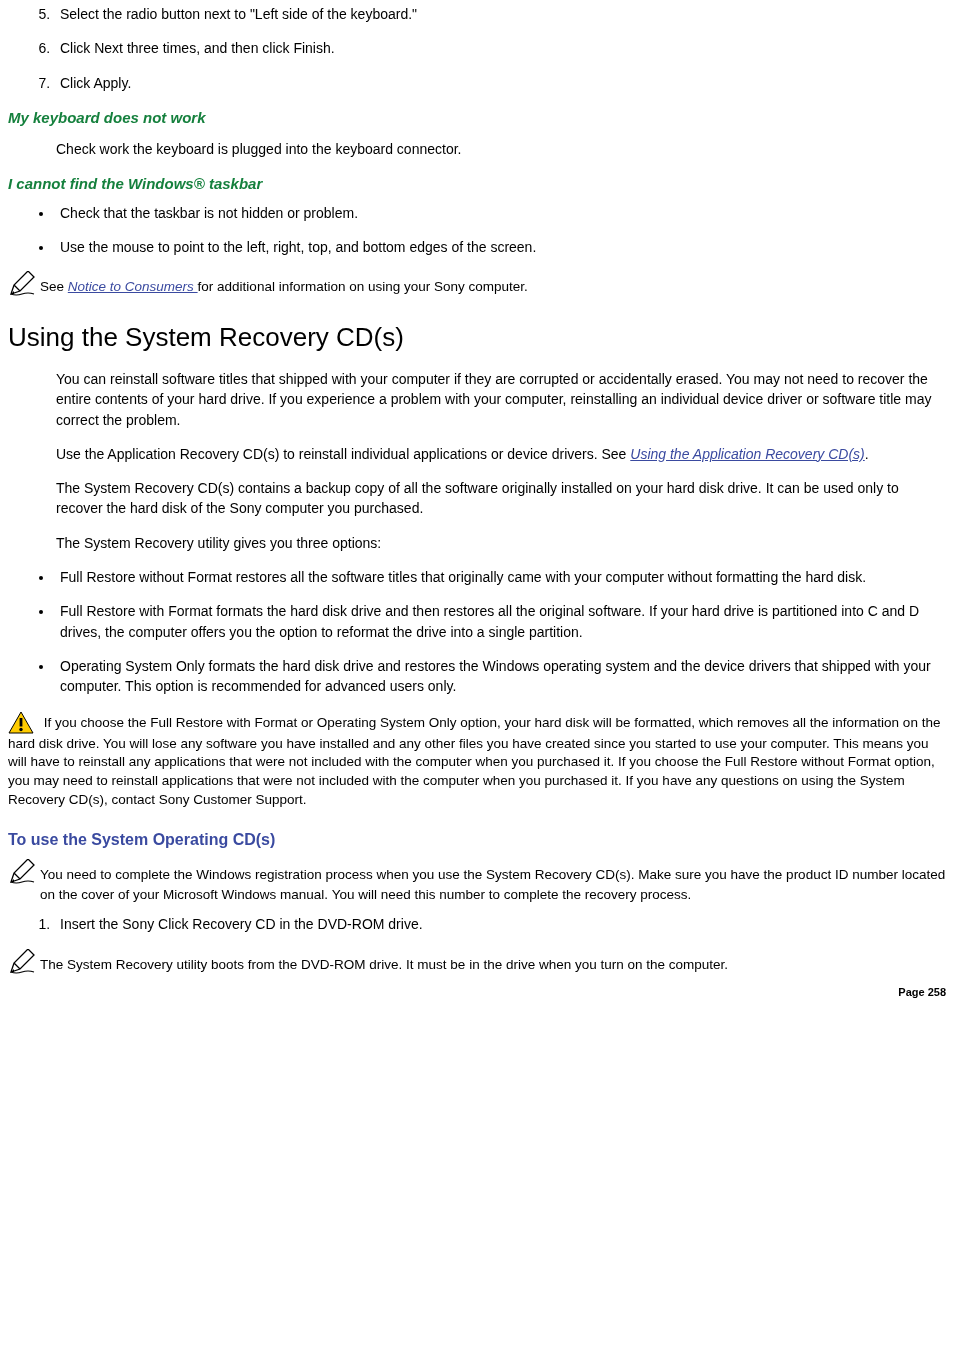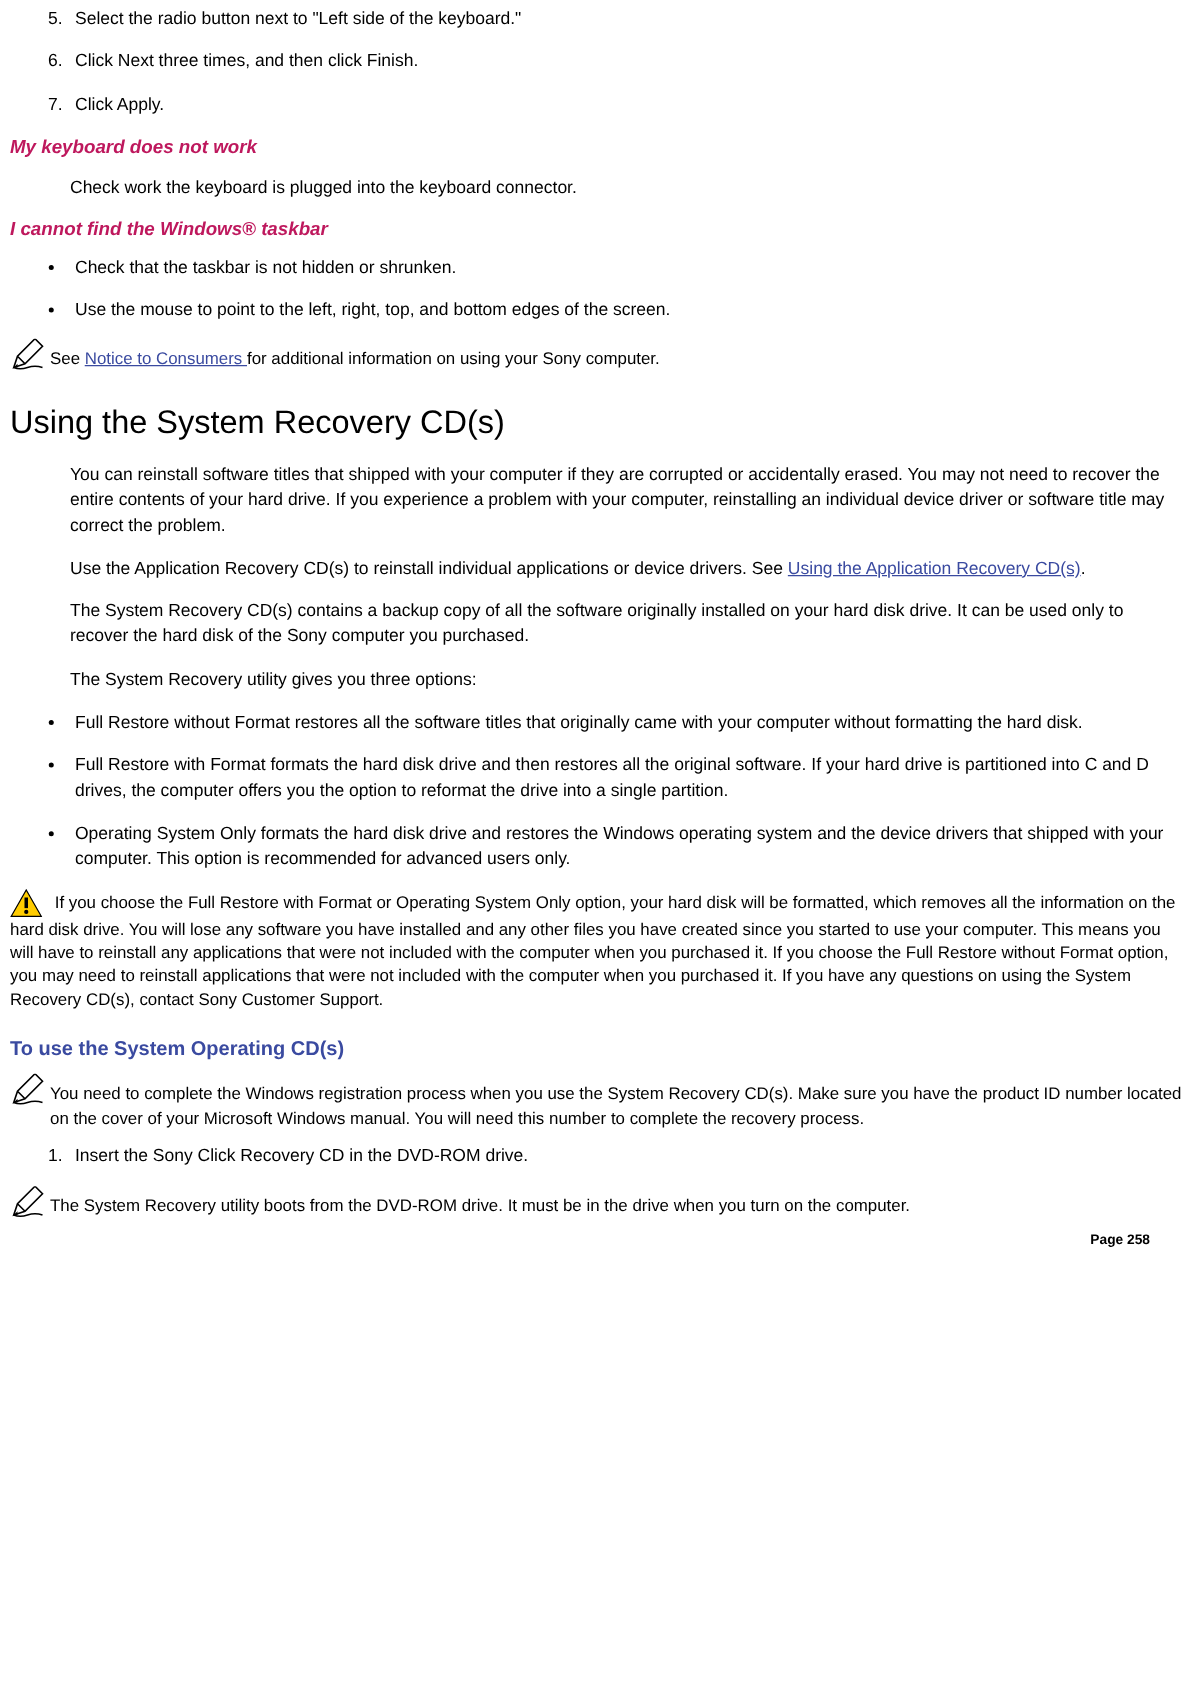--- a/index.html
+++ b/index.html
@@ -10,40 +10,40 @@
     padding: 0 8px;
     line-height: 1.45;
     width: 954px;
     box-sizing: border-box;
   }
   ol, ul { margin: 4px 0 10px 0; padding-left: 46px; }
   ol li, ul li { margin-bottom: 14px; padding-left: 6px; }
   ul.disc { list-style-type: disc; }
   ul.disc li { font-size: 14px; }
   .h3-blue-italic {
-    color: #be185d;
+    color: #15803d;
     font-style: italic;
     font-weight: bold;
     font-size: 15px;
     margin: 10px 0 8px 0;
   }
   .h2-section {
     color: #000000;
     font-weight: normal;
     font-size: 26px;
     margin: 22px 0 12px 0;
   }
   .h3-blue-bold {
     color: #3a4aa0;
     font-weight: bold;
     font-size: 16px;
     margin: 18px 0 8px 0;
   }
   .para { margin: 10px 0 14px 48px; }
-  a { color: #3a4aa0; text-decoration: underline; }
+  a { color: #3a4aa0; text-decoration: underline; font-style: italic; }
   .note-block {
     display: flex;
     align-items: flex-start;
     margin: 6px 0 10px 0;
     font-size: 13.5px;
   }
   .note-flush { margin-left: 0; }
   .note-icon {
     flex: 0 0 auto;
     width: 28px;
@@ -54,21 +54,21 @@
   .warn-text-wrap { font-size: 13.5px; margin: 8px 0 14px 0; line-height: 1.4; }
   .warn-icon-inline {
     display: inline-block;
     vertical-align: middle;
     width: 26px; height: 24px; margin-right: 6px;
   }
   .page-num {
     text-align: right;
     font-weight: bold;
     font-size: 11px;
-    margin: 4px 26px 0 0;
+    margin: 4px 0 0 0;
   }
   b { font-weight: normal; }
 </style>
 </head>
 <body>
 
 <svg width="0" height="0" style="position:absolute">
   <defs>
     <g id="pencil-icon-g">
       <path d="M3 23 L6 14 L20 0 L26 6 L12 20 L3 23 Z M6 14 L12 20" fill="none" stroke="#000" stroke-width="1.3"></path>
@@ -91,21 +91,21 @@
 
 <div class="h3-blue-italic">My keyboard does not work</div>
 
 <div class="para">
   <span>Check work the keyboard is plugged into the </span><b>keyboard</b><span> connector.</span>
 </div>
 
 <div class="h3-blue-italic">I cannot find the Windows® taskbar</div>
 
 <ul class="disc">
-  <li>Check that the taskbar is not hidden or shrunken.</li>
+  <li>Check that the taskbar is not hidden or problem.</li>
   <li>Use the mouse to point to the left, right, top, and bottom edges of the screen.</li>
 </ul>
 
 <div class="note-block note-flush">
   <span class="note-icon">
     <svg viewBox="0 0 28 26">
         <use href="#pencil-icon-g"></use>
       </svg>
   </span>
   <span class="note-text">

